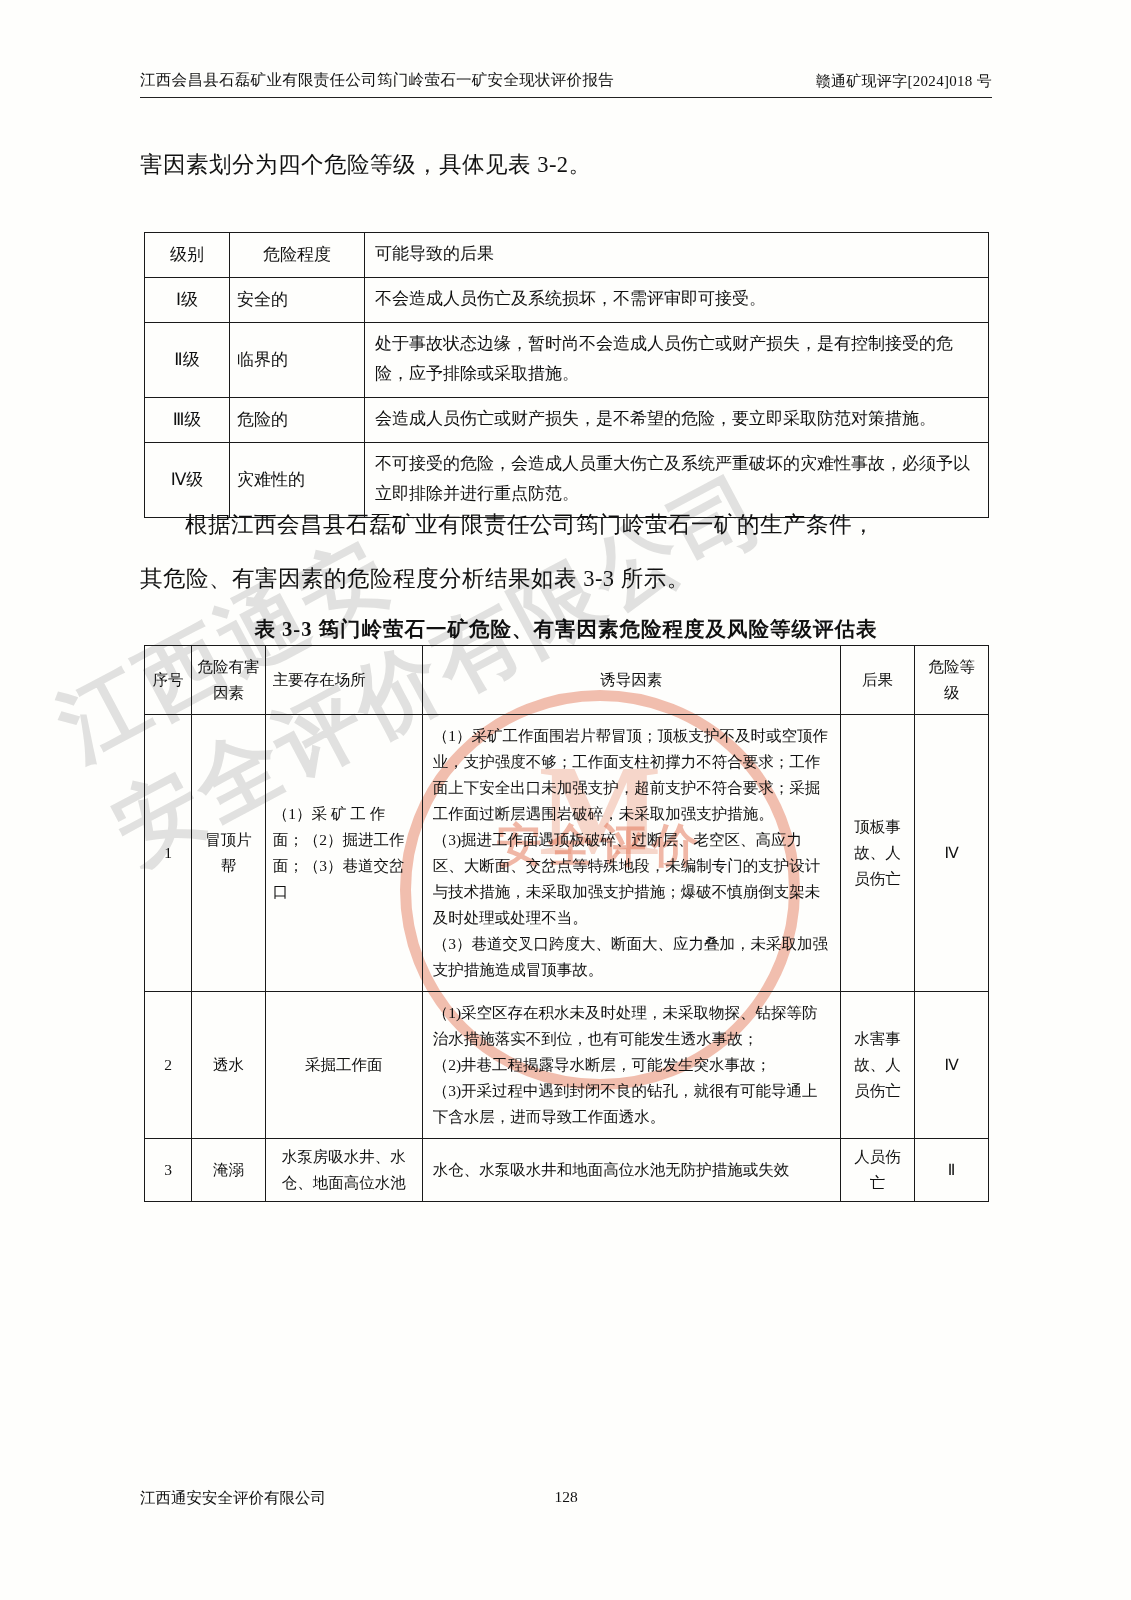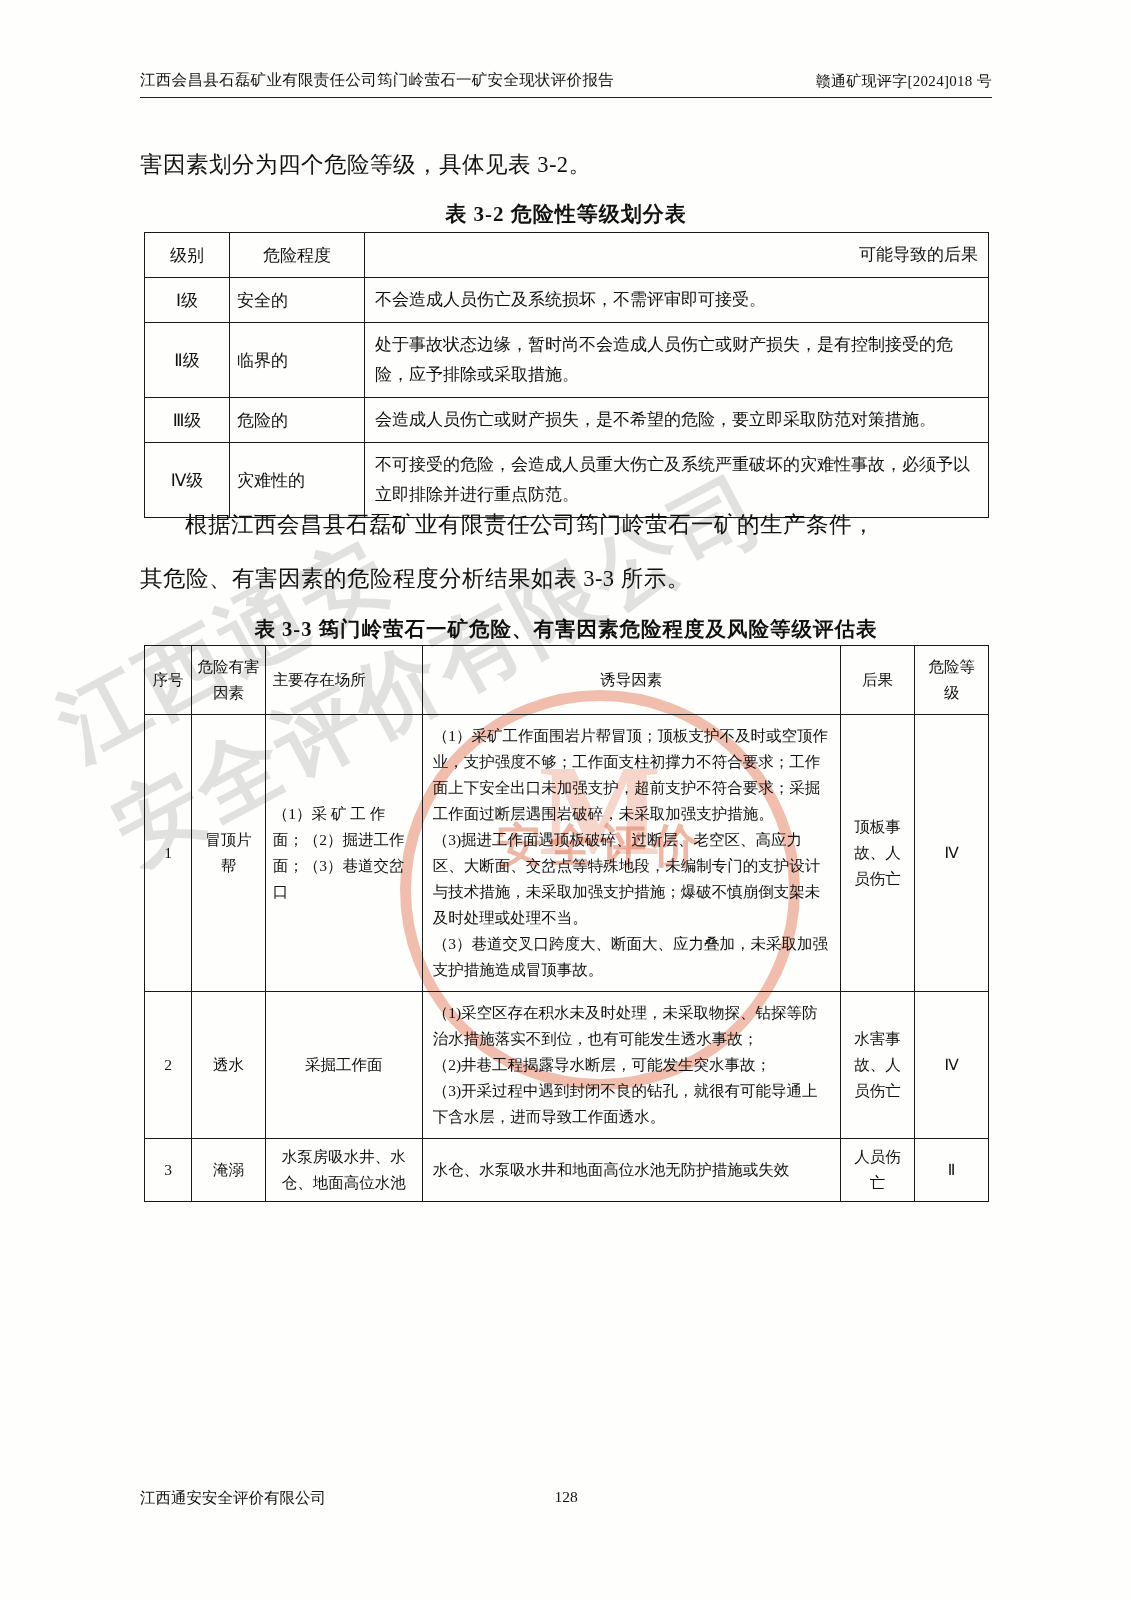--- a/index.html
+++ b/index.html
@@ -79,21 +79,21 @@
   }
   table td {
     border: 1px solid #1a1a1a;
     padding: 5px 7px;
     vertical-align: middle;
   }
   .t1 { top: 232px; left: 4px; width: 845px; }
   .t1 td.c1 { width: 70px; text-align: center; }
   .t1 td.c2 { width: 120px; text-align: left; }
   .t1 td.c3 { text-align: left; line-height: 30px; padding: 7px 10px; }
-  .t1 td { font-size: 17px; }
+  .t1 td { font-size: 17px; font-family: Liberation Mono, monospace; }
   .t1 .hdr td { text-align: center; }
 
   .t2 { top: 645px; left: 4px; width: 845px; font-size: 15.5px; }
   .t2 td { font-size: 15.5px; line-height: 26px; }
   .t2 .hdr td { text-align: center; font-weight: normal; }
   .t2 .c-no    { width: 34px;  text-align: center; }
   .t2 .c-fac   { width: 62px;  text-align: center; }
   .t2 .c-place { width: 150px; text-align: left; }
   .t2 .c-cause { width: 425px; text-align: left; padding: 8px 10px; }
   .t2 .c-res   { width: 62px;  text-align: center; }
@@ -178,28 +178,27 @@
   <div class="content">
 
     <div class="header">
       <span class="hdr-left">江西会昌县石磊矿业有限责任公司筠门岭萤石一矿安全现状评价报告</span>
       <span class="hdr-right">赣通矿现评字[2024]018 号</span>
     </div>
     <div class="header-rule"></div>
 
     <div class="para para-1">害因素划分为四个危险等级，具体见表 3-2。</div>
 
-    <div class="tbl-caption cap-1">表 3-2  危险性等级划分表</div>
 
     <table class="t1">
       <tbody>
         <tr class="hdr">
           <td class="c1">级别</td>
           <td class="c2">危险程度</td>
-          <td class="c3" style="text-align:right">可能导致的后果</td>
+          <td class="c3" style="text-align:left">可能导致的后果</td>
         </tr>
         <tr>
           <td class="c1">Ⅰ级</td>
           <td class="c2">安全的</td>
           <td class="c3">不会造成人员伤亡及系统损坏，不需评审即可接受。</td>
         </tr>
         <tr>
           <td class="c1">Ⅱ级</td>
           <td class="c2">临界的</td>
           <td class="c3">处于事故状态边缘，暂时尚不会造成人员伤亡或财产损失，是有控制接受的危险，应予排除或采取措施。</td>

